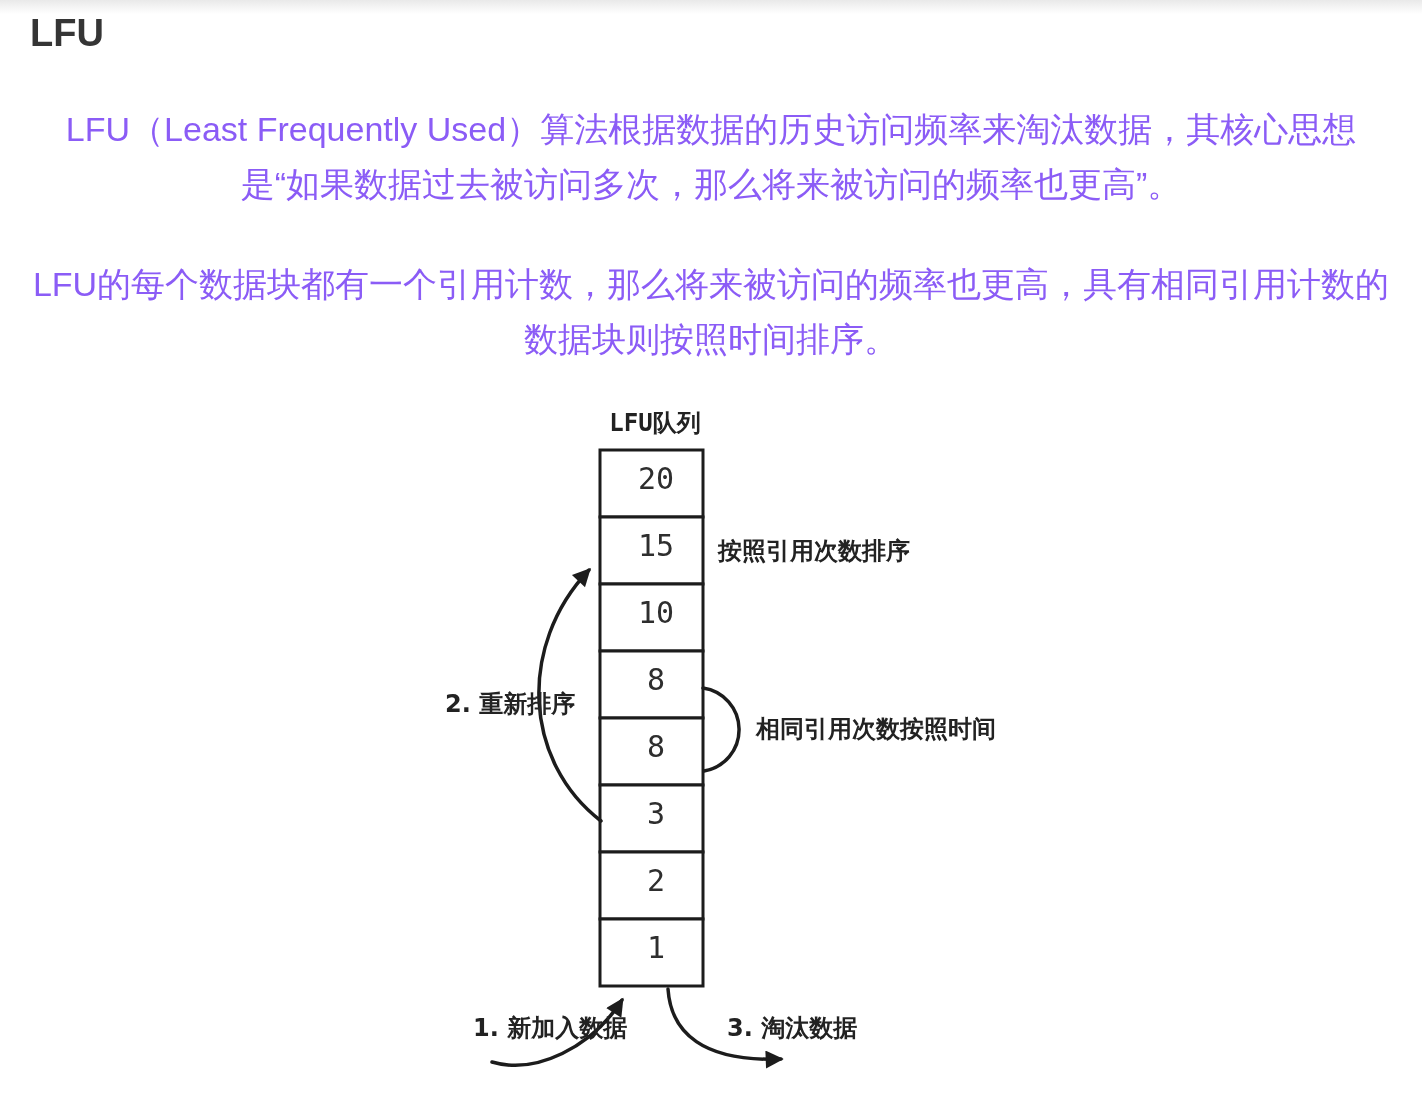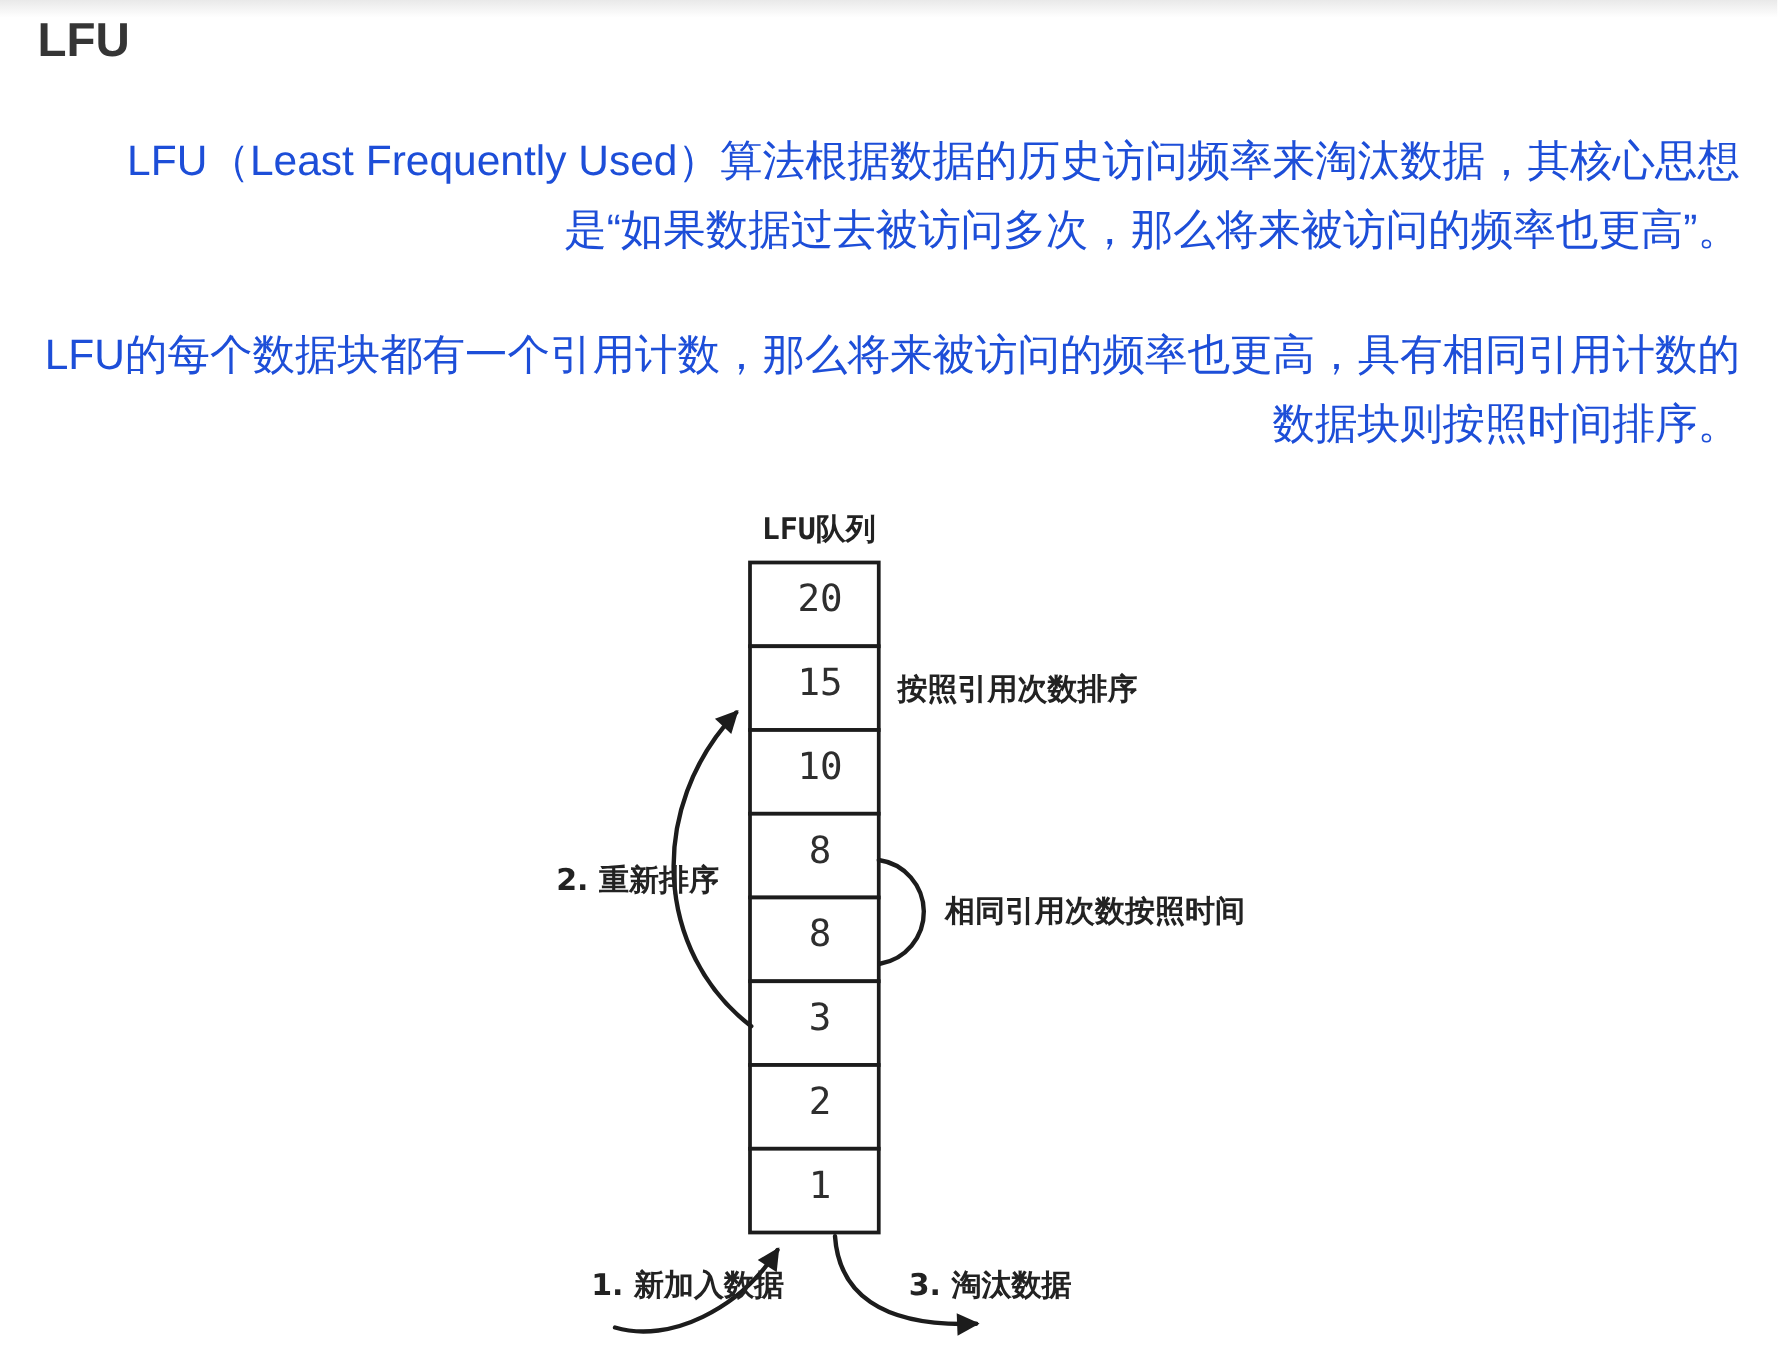--- a/index.html
+++ b/index.html
@@ -32,22 +32,22 @@
     color: #353535;
     letter-spacing: 0px;
   }
   .para {
     position: absolute;
     left: 30px;
     width: 1362px;
     margin: 0;
     font-size: 34px;
     line-height: 55px;
-    color: #1d4ed8;
-    text-align: right;
+    color: #8b5cf6;
+    text-align: center;
     word-break: break-word;
   }
   .para-1 { top: 102px; }
   .para-2 { top: 257px; }
 
   .diagram-svg {
     position: absolute;
     left: 0; top: 395px;
     width: 1422px; height: 699px;
   }

